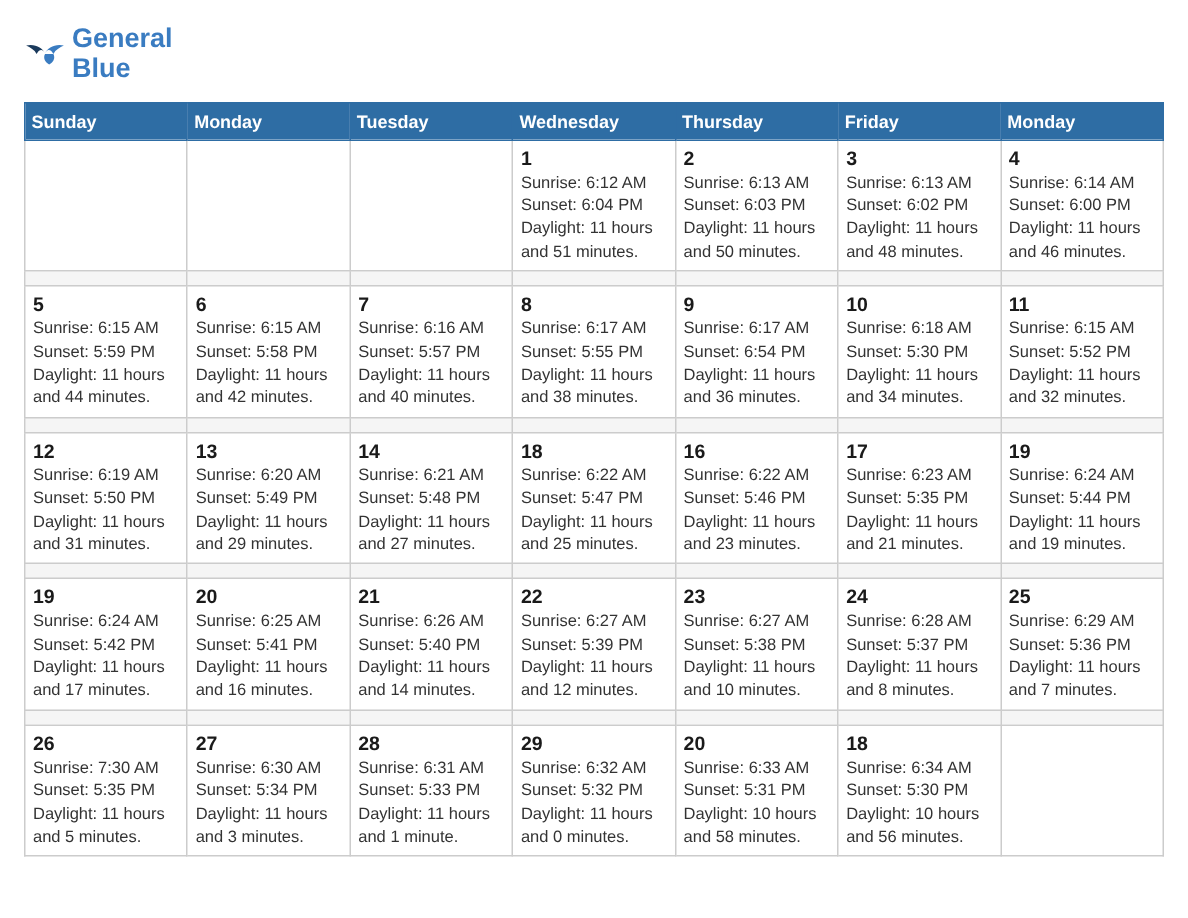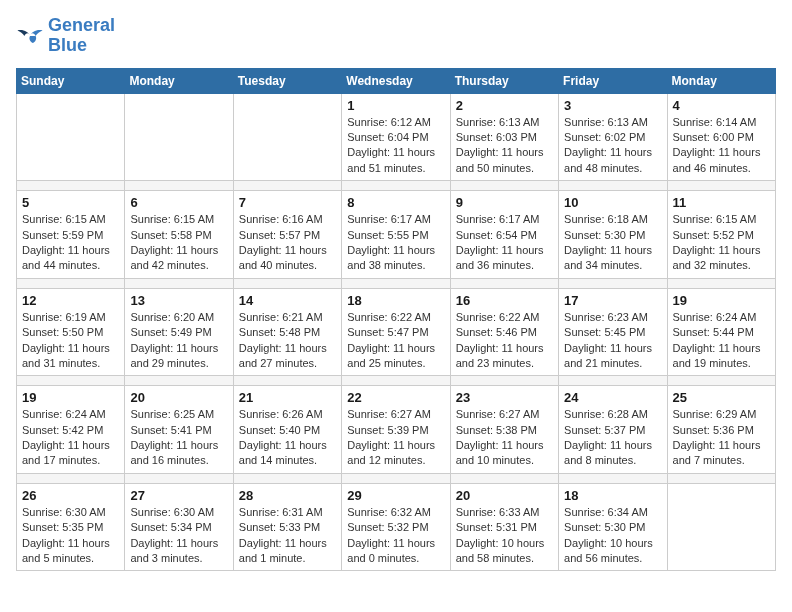--- a/index.html
+++ b/index.html
@@ -250,21 +250,21 @@
         <td>
           <div class="day-num">16</div>
           <div class="day-info">Sunrise: 6:22 AM
 Sunset: 5:46 PM
 Daylight: 11 hours
 and 23 minutes.</div>
         </td>
         <td>
           <div class="day-num">17</div>
           <div class="day-info">Sunrise: 6:23 AM
-Sunset: 5:45 PM
+Sunset: 5:35 PM
 Daylight: 11 hours
 and 21 minutes.</div>
         </td>
         <td>
           <div class="day-num">19</div>
           <div class="day-info">Sunrise: 6:24 AM
 Sunset: 5:44 PM
 Daylight: 11 hours
 and 19 minutes.</div>
         </td>
@@ -334,21 +334,21 @@
         <td></td>
         <td></td>
         <td></td>
         <td></td>
         <td></td>
         <td></td>
       </tr>
       <tr class="week-row">
         <td>
           <div class="day-num">26</div>
-          <div class="day-info">Sunrise: 6:30 AM
+          <div class="day-info">Sunrise: 7:30 AM
 Sunset: 5:35 PM
 Daylight: 11 hours
 and 5 minutes.</div>
         </td>
         <td>
           <div class="day-num">27</div>
           <div class="day-info">Sunrise: 6:30 AM
 Sunset: 5:34 PM
 Daylight: 11 hours
 and 3 minutes.</div>

